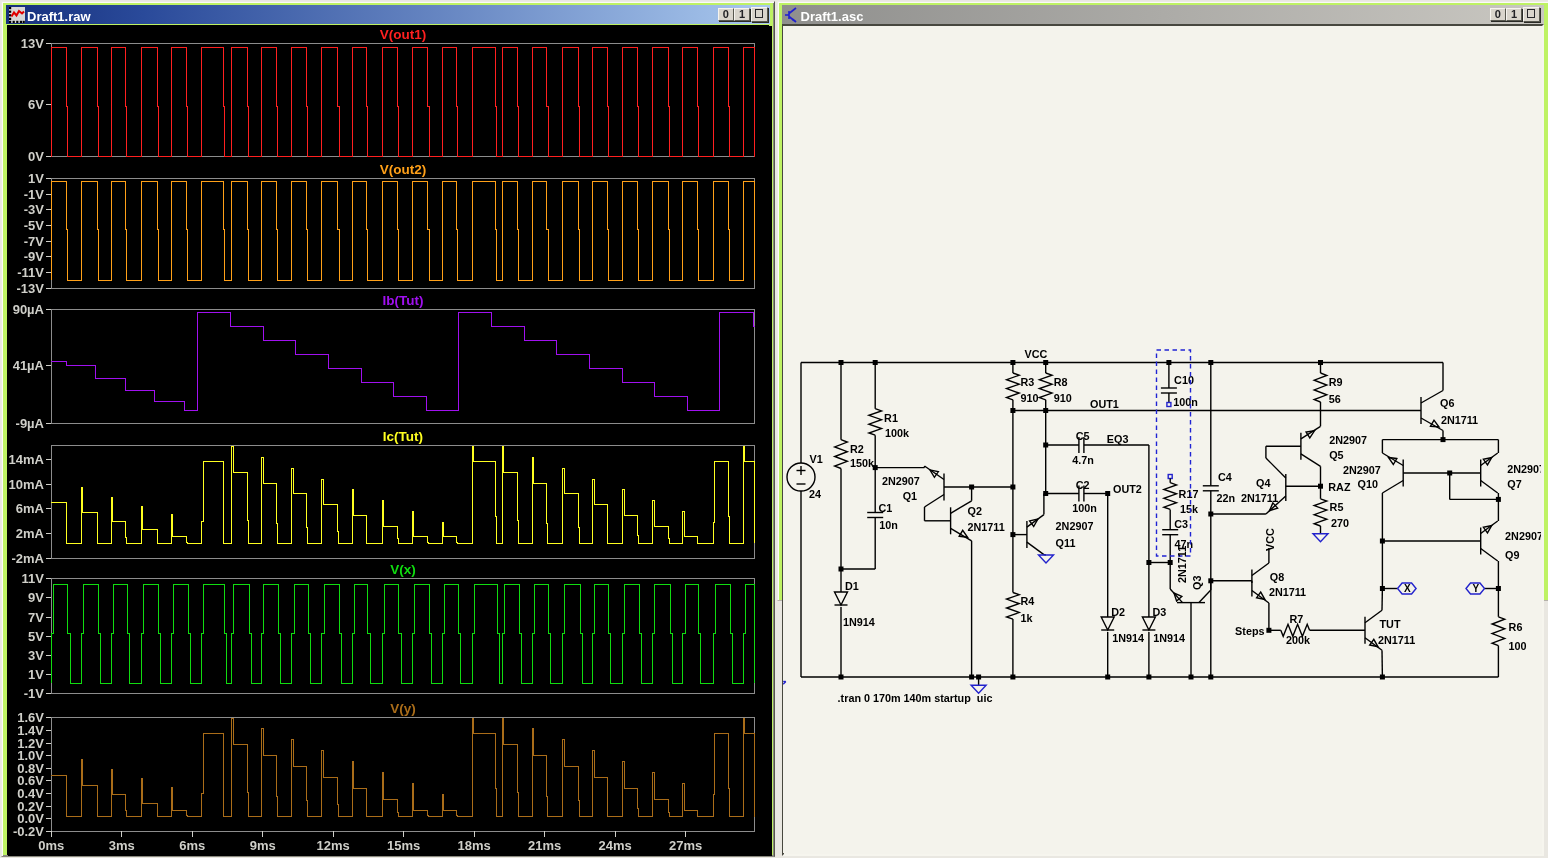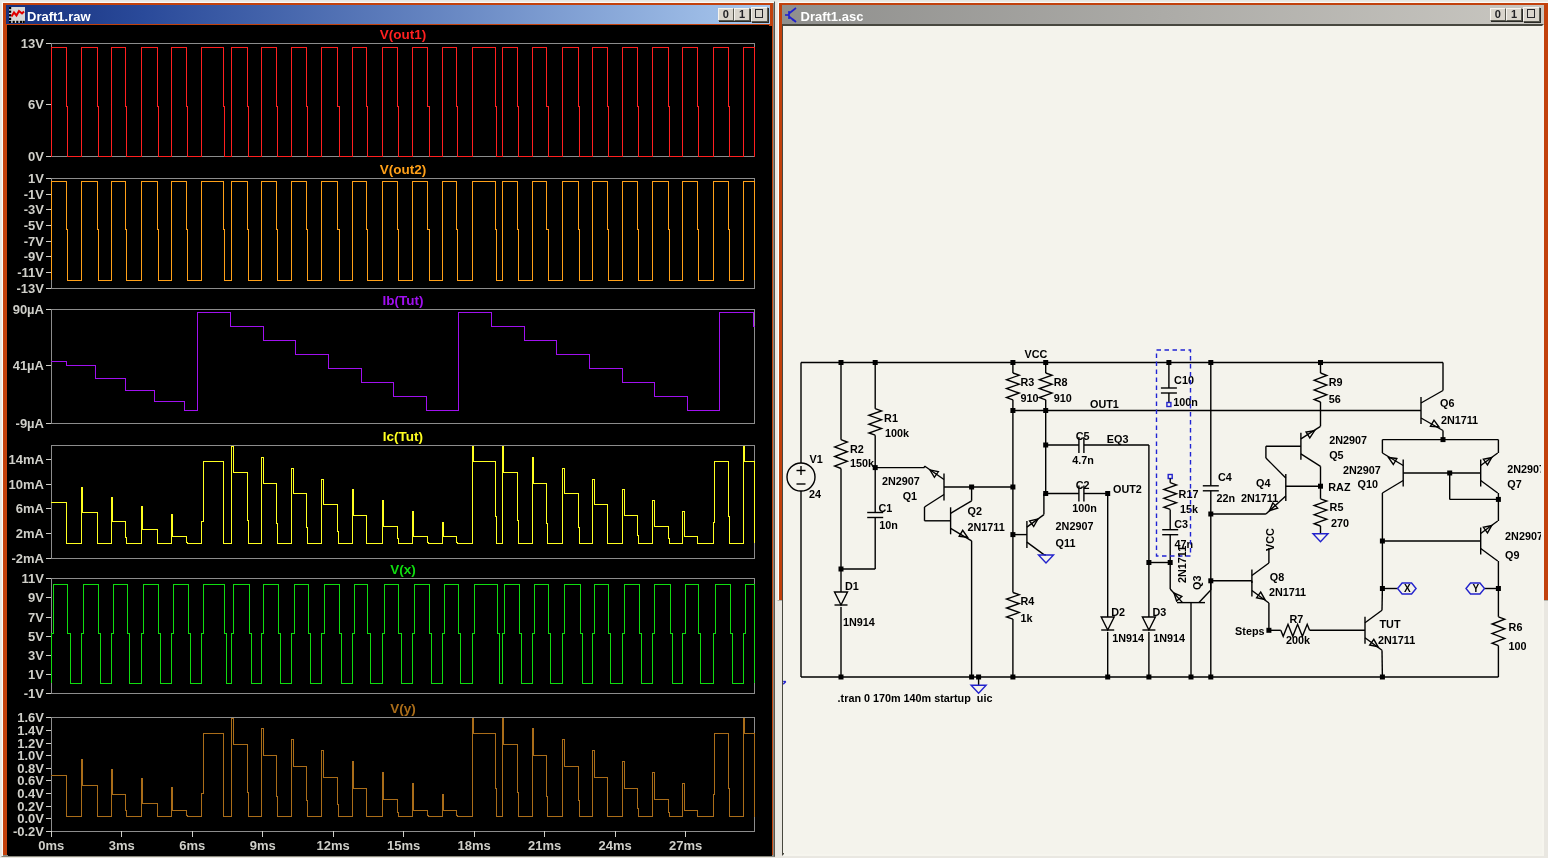--- a/index.html
+++ b/index.html
@@ -1,16 +1,16 @@
 <!DOCTYPE html>
 <html><head><meta charset="utf-8"><style>
 html,body{margin:0;padding:0;width:1548px;height:858px;background:#e9e7e1;overflow:hidden}
 *{box-sizing:border-box}
 body{font-family:"Liberation Sans",sans-serif}
-.win{position:absolute;background:#c2410c;border-top:1px solid #eceae4;border-left:1px solid #eceae4;border-right:1px solid #55544e;border-bottom:1px solid #55544e;box-shadow:inset 1px 1px 0 #fbfaf7,inset -1px -1px 0 #8a897f}
+.win{position:absolute;background:#bef264;border-top:1px solid #eceae4;border-left:1px solid #eceae4;border-right:1px solid #55544e;border-bottom:1px solid #55544e;box-shadow:inset 1px 1px 0 #fbfaf7,inset -1px -1px 0 #8a897f}
 .tb{position:absolute;left:4px;top:3px;right:4px;height:19px}
 .tbt{position:absolute;left:21px;top:3.5px;color:#fff;font-weight:bold;font-size:13px}
 svg text{font-family:"Liberation Sans",sans-serif}
 </style></head><body>
 <div class="win" style="left:1px;top:1px;width:774px;height:856px;border-bottom-color:#8a897f">
 <div class="tb" style="background:linear-gradient(to right,#16307d,#2a4a9a 18%,#a9c8ee)">
 <svg width="16" height="16" viewBox="0 0 16 16" style="position:absolute;left:3px;top:1.5px">
         <rect x="0" y="0" width="16" height="16" fill="#d8d8d8"></rect>
         <g fill="#000">
           <rect x="0" y="0" width="2.2" height="2.2"></rect>

